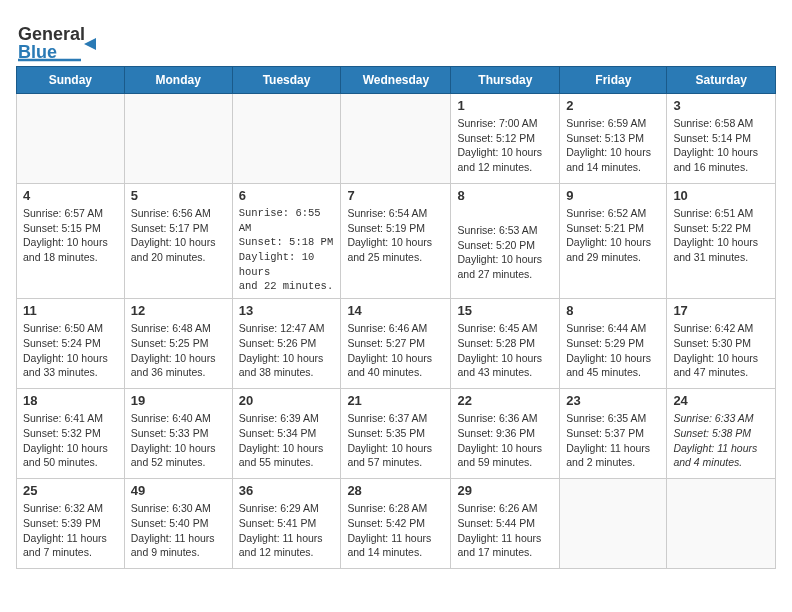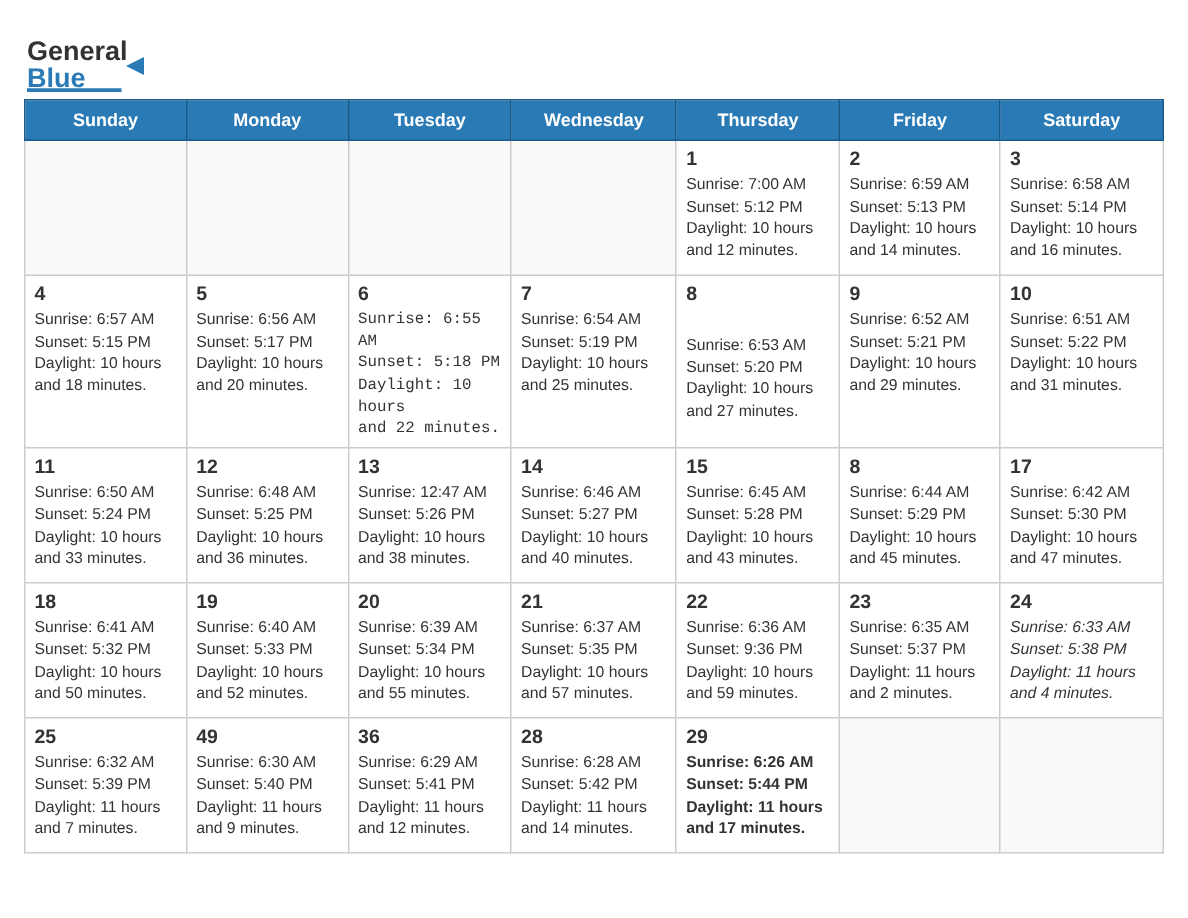--- a/index.html
+++ b/index.html
@@ -307,21 +307,21 @@
         </td>
         <td>
           <div class="day-number">28</div>
           <div class="day-info" style="white-space: pre-line;">Sunrise: 6:28 AM
 Sunset: 5:42 PM
 Daylight: 11 hours
 and 14 minutes.</div>
         </td>
         <td>
           <div class="day-number">29</div>
-          <div class="day-info" style="white-space: pre-line; font-weight: bold;">Sunrise: 6:26 AM
+          <div class="day-info" style="white-space: pre-line;">Sunrise: 6:26 AM
 Sunset: 5:44 PM
 Daylight: 11 hours
 and 17 minutes.</div>
         </td>
         <td class="empty"></td>
         <td class="empty"></td>
       </tr>
     </tbody>
 </table>
 

